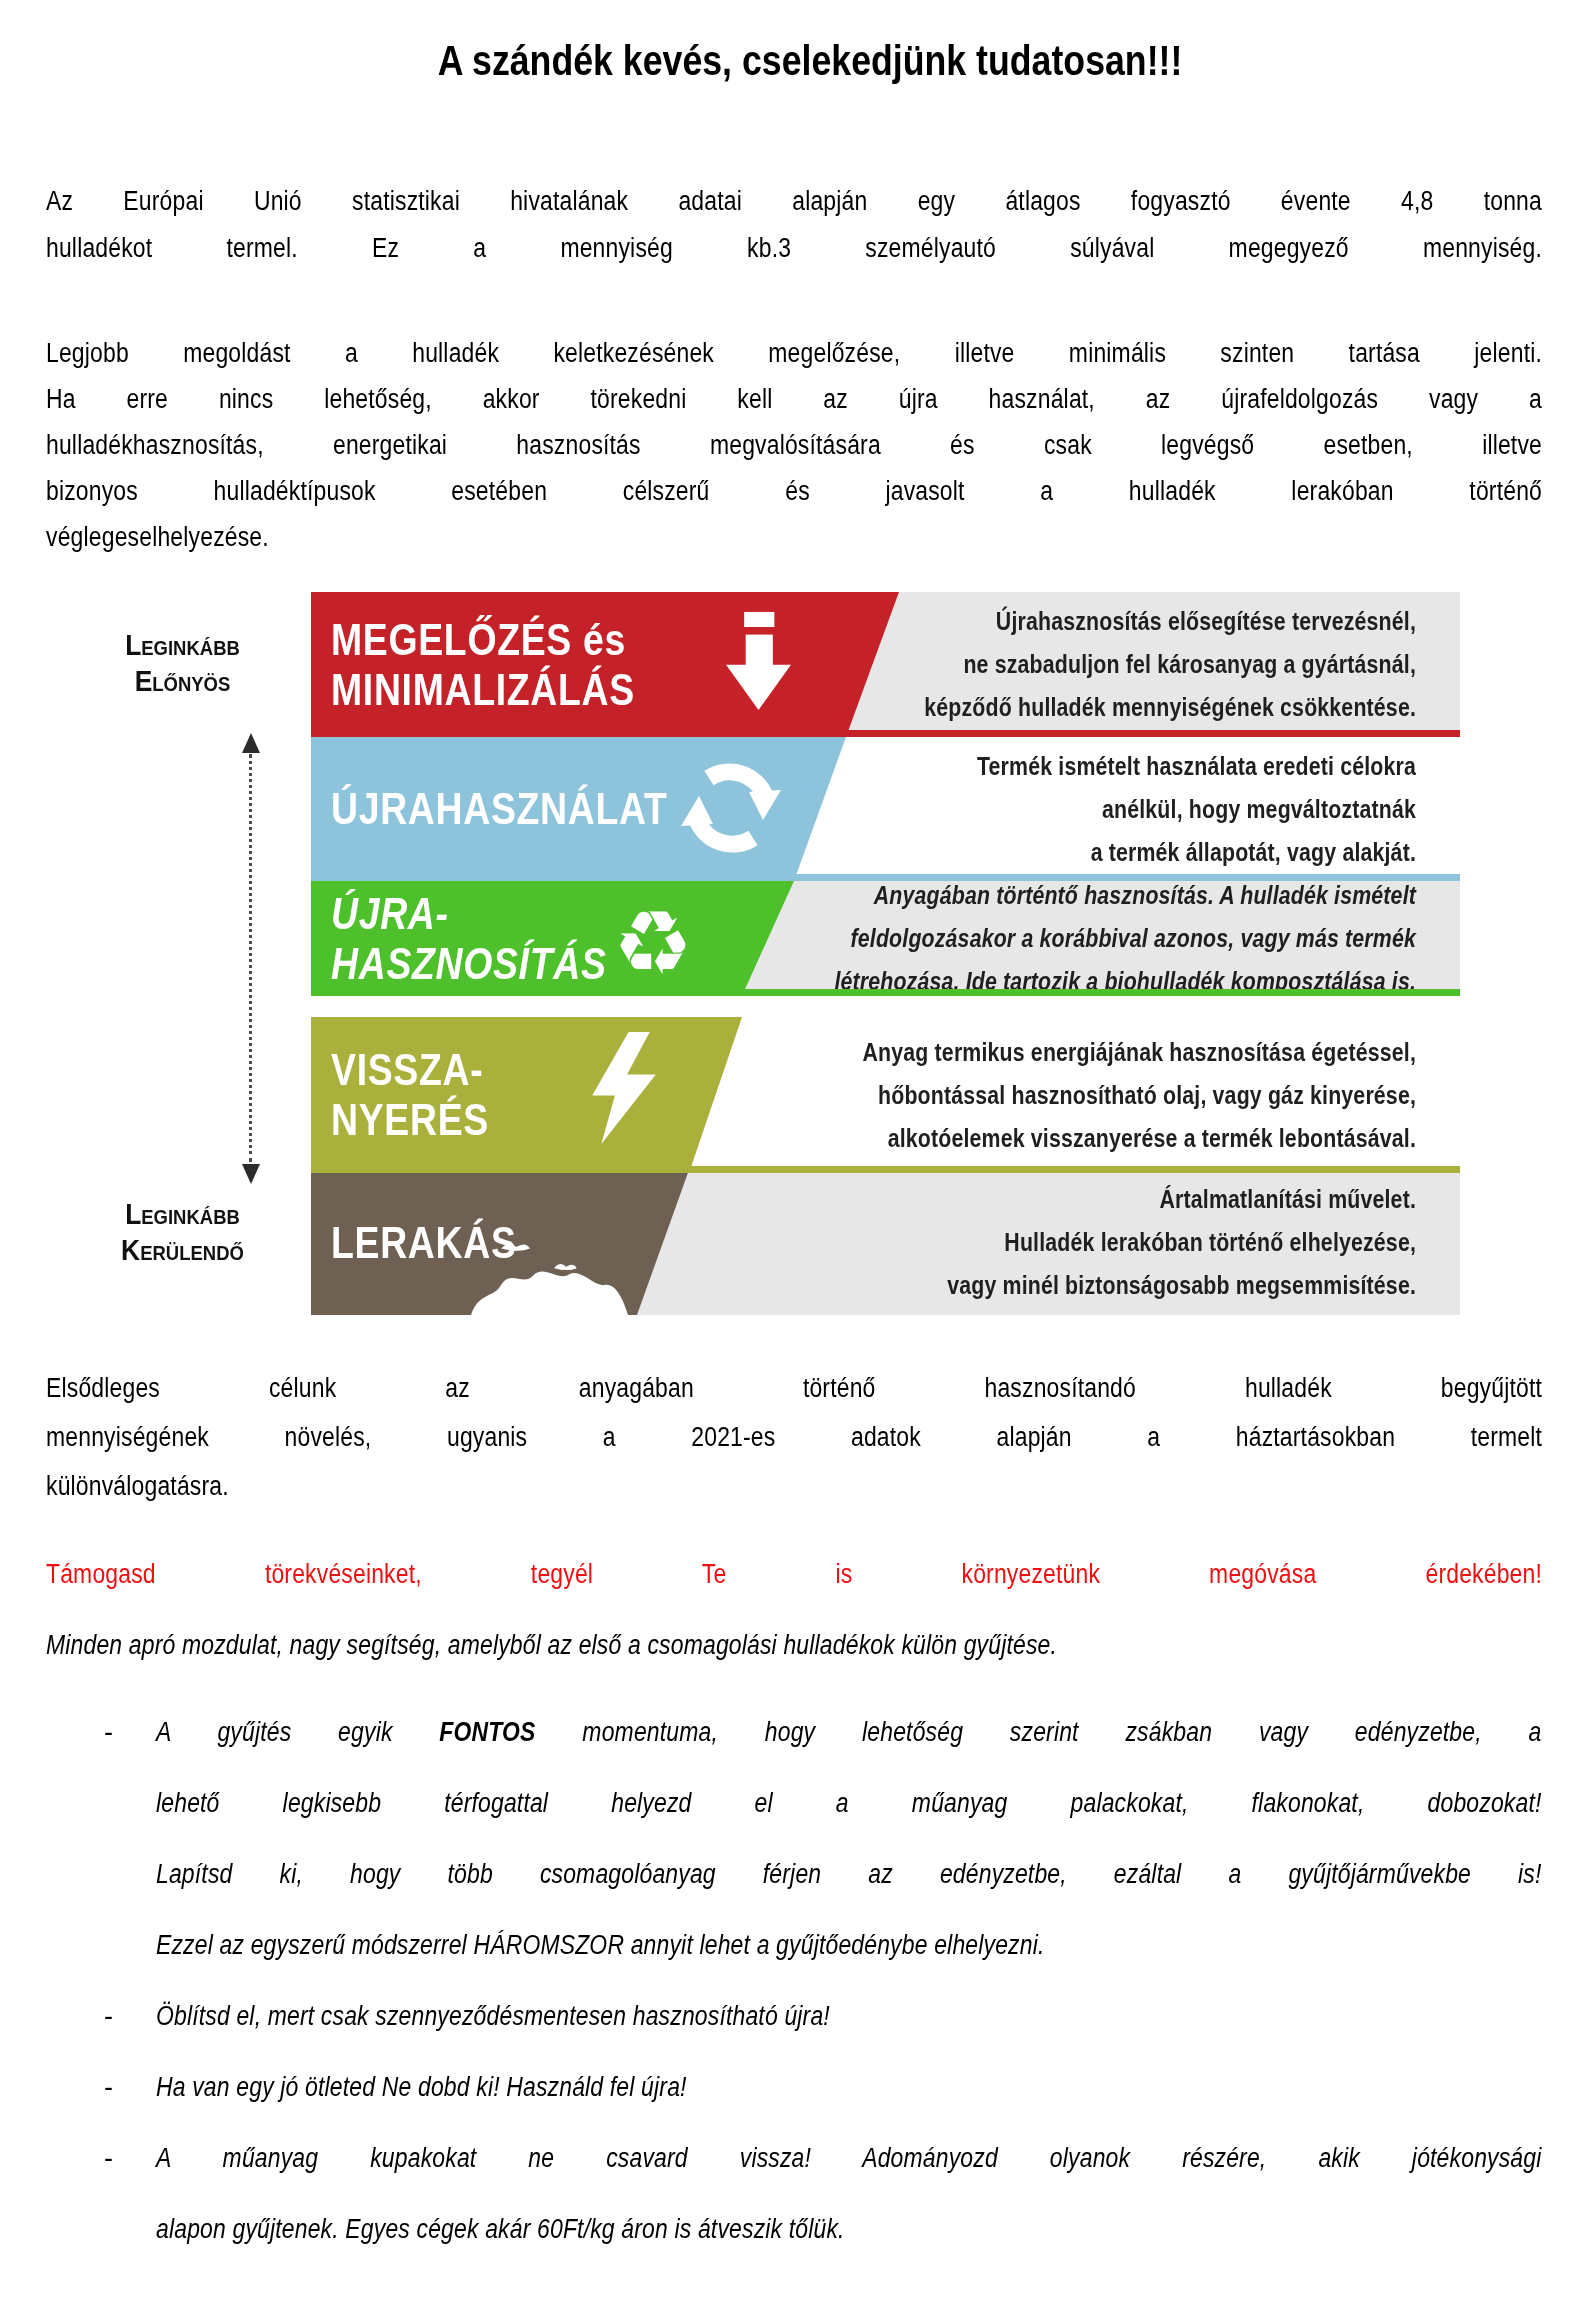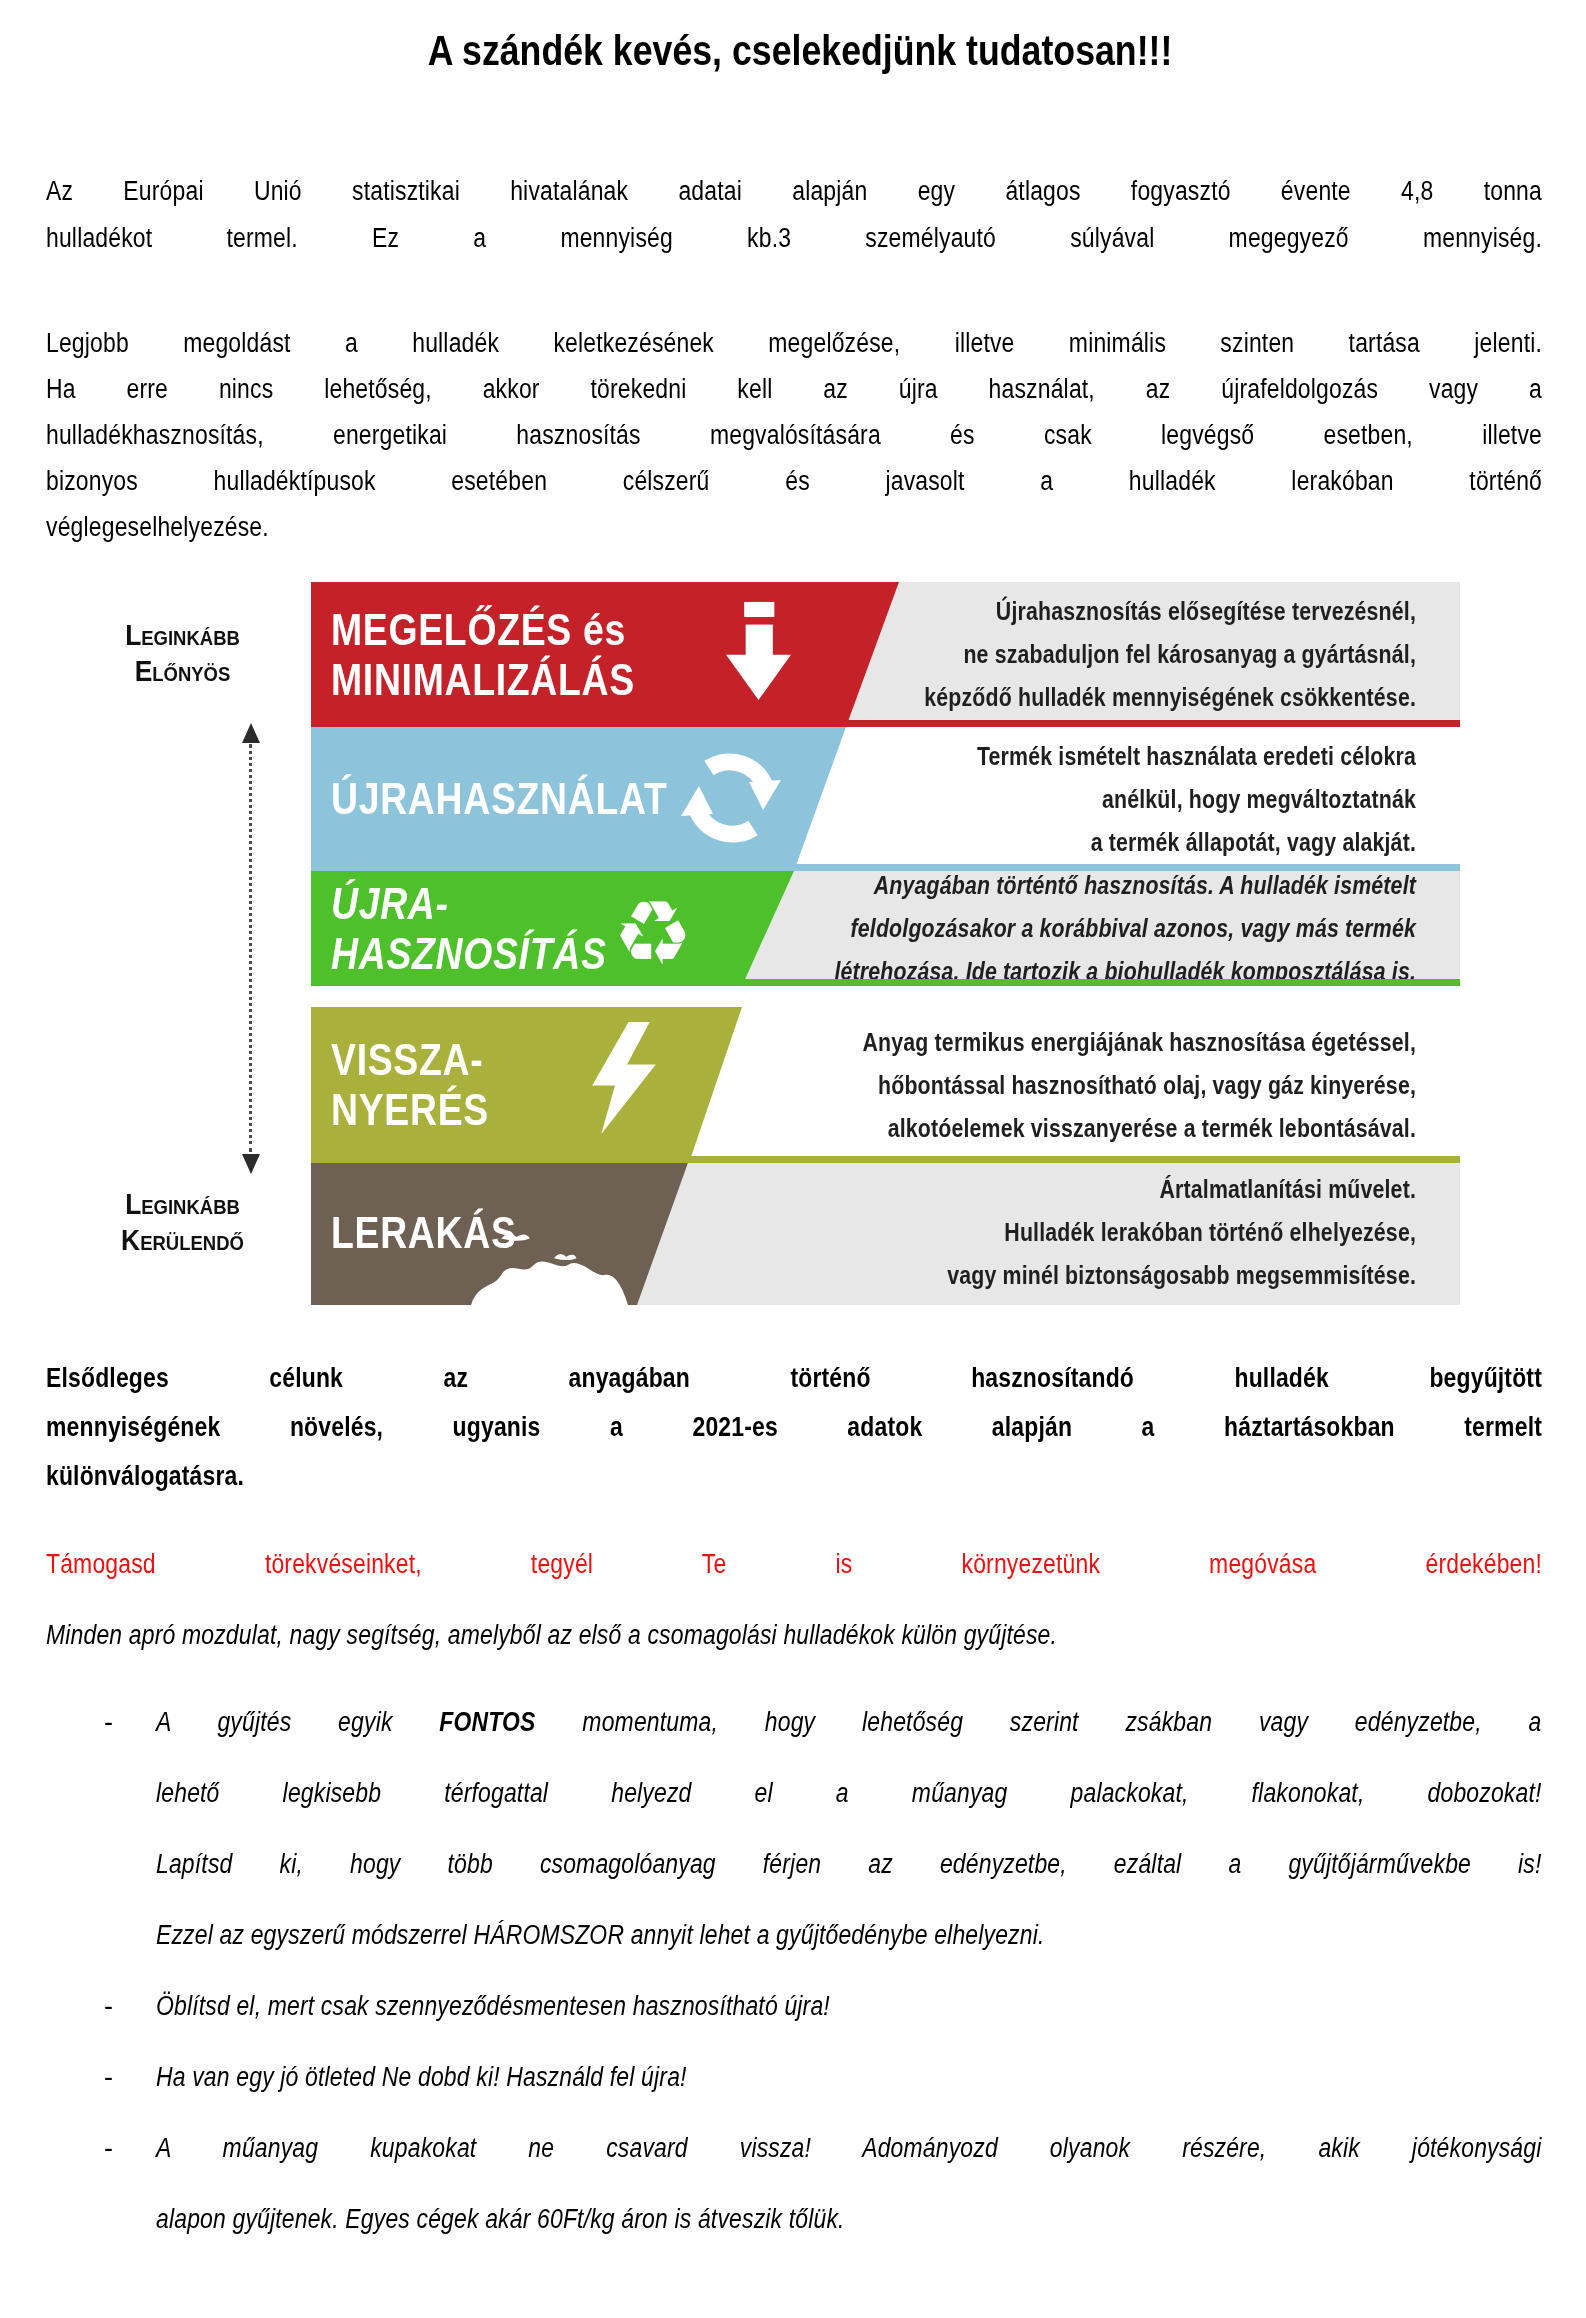--- a/index.html
+++ b/index.html
@@ -6,28 +6,28 @@
   .page{
     position:relative; width:1587px; height:2319px; background:#ffffff;
     margin:0 auto; padding:0 46px; box-sizing:border-box; overflow:hidden;
     font-family:"Liberation Sans", sans-serif; color:#000;
   }
   
   .cx      {width:1760px; transform:scaleX(0.85); transform-origin:0 50%;}
   .cx-title{width:1760px; margin-left:-132px; transform:scaleX(0.85); transform-origin:50% 50%; text-align:center;}
   .cxb     {width:1630px; transform:scaleX(0.85); transform-origin:0 50%;}
   
-  .title{margin:6px; padding-top:20px; height:49px; font-size:42px; font-weight:bold; line-height:49px;}
+  .title{margin:16px; padding-top:20px; height:49px; font-size:42px; font-weight:bold; line-height:49px;}
   .p1{margin-top:93px;}
   .p2{margin-top:58px;}
   .pline{font-size:27px; line-height:47px; letter-spacing:0.2px;}
   .p2 .pline{line-height:46px;}
   .just{text-align:justify; text-align-last:justify;}
   .goal{margin-top:49px;}
-  .goal .pline{font-weight:bold; line-height:49px;}
+  .goal .pline{font-weight:normal; line-height:49px;}
   .redline{margin-top:44px;}
   .redline .pline{line-height:39px;}
   .noteline{margin-top:32px;font-style:italic;}
   .noteline .pline{line-height:39px;}
   
   .bullets{margin-top:32px;}
   .bullet{display:flex; align-items:flex-start;}
   .bullet .dash{width:110px; padding-left:58px; box-sizing:border-box; font-size:27px; line-height:71px; flex:none;}
   .bullet .content{flex:1; min-width:0;font-style:italic;}
   .bline{font-size:27px; line-height:71px; letter-spacing:0.2px;}

